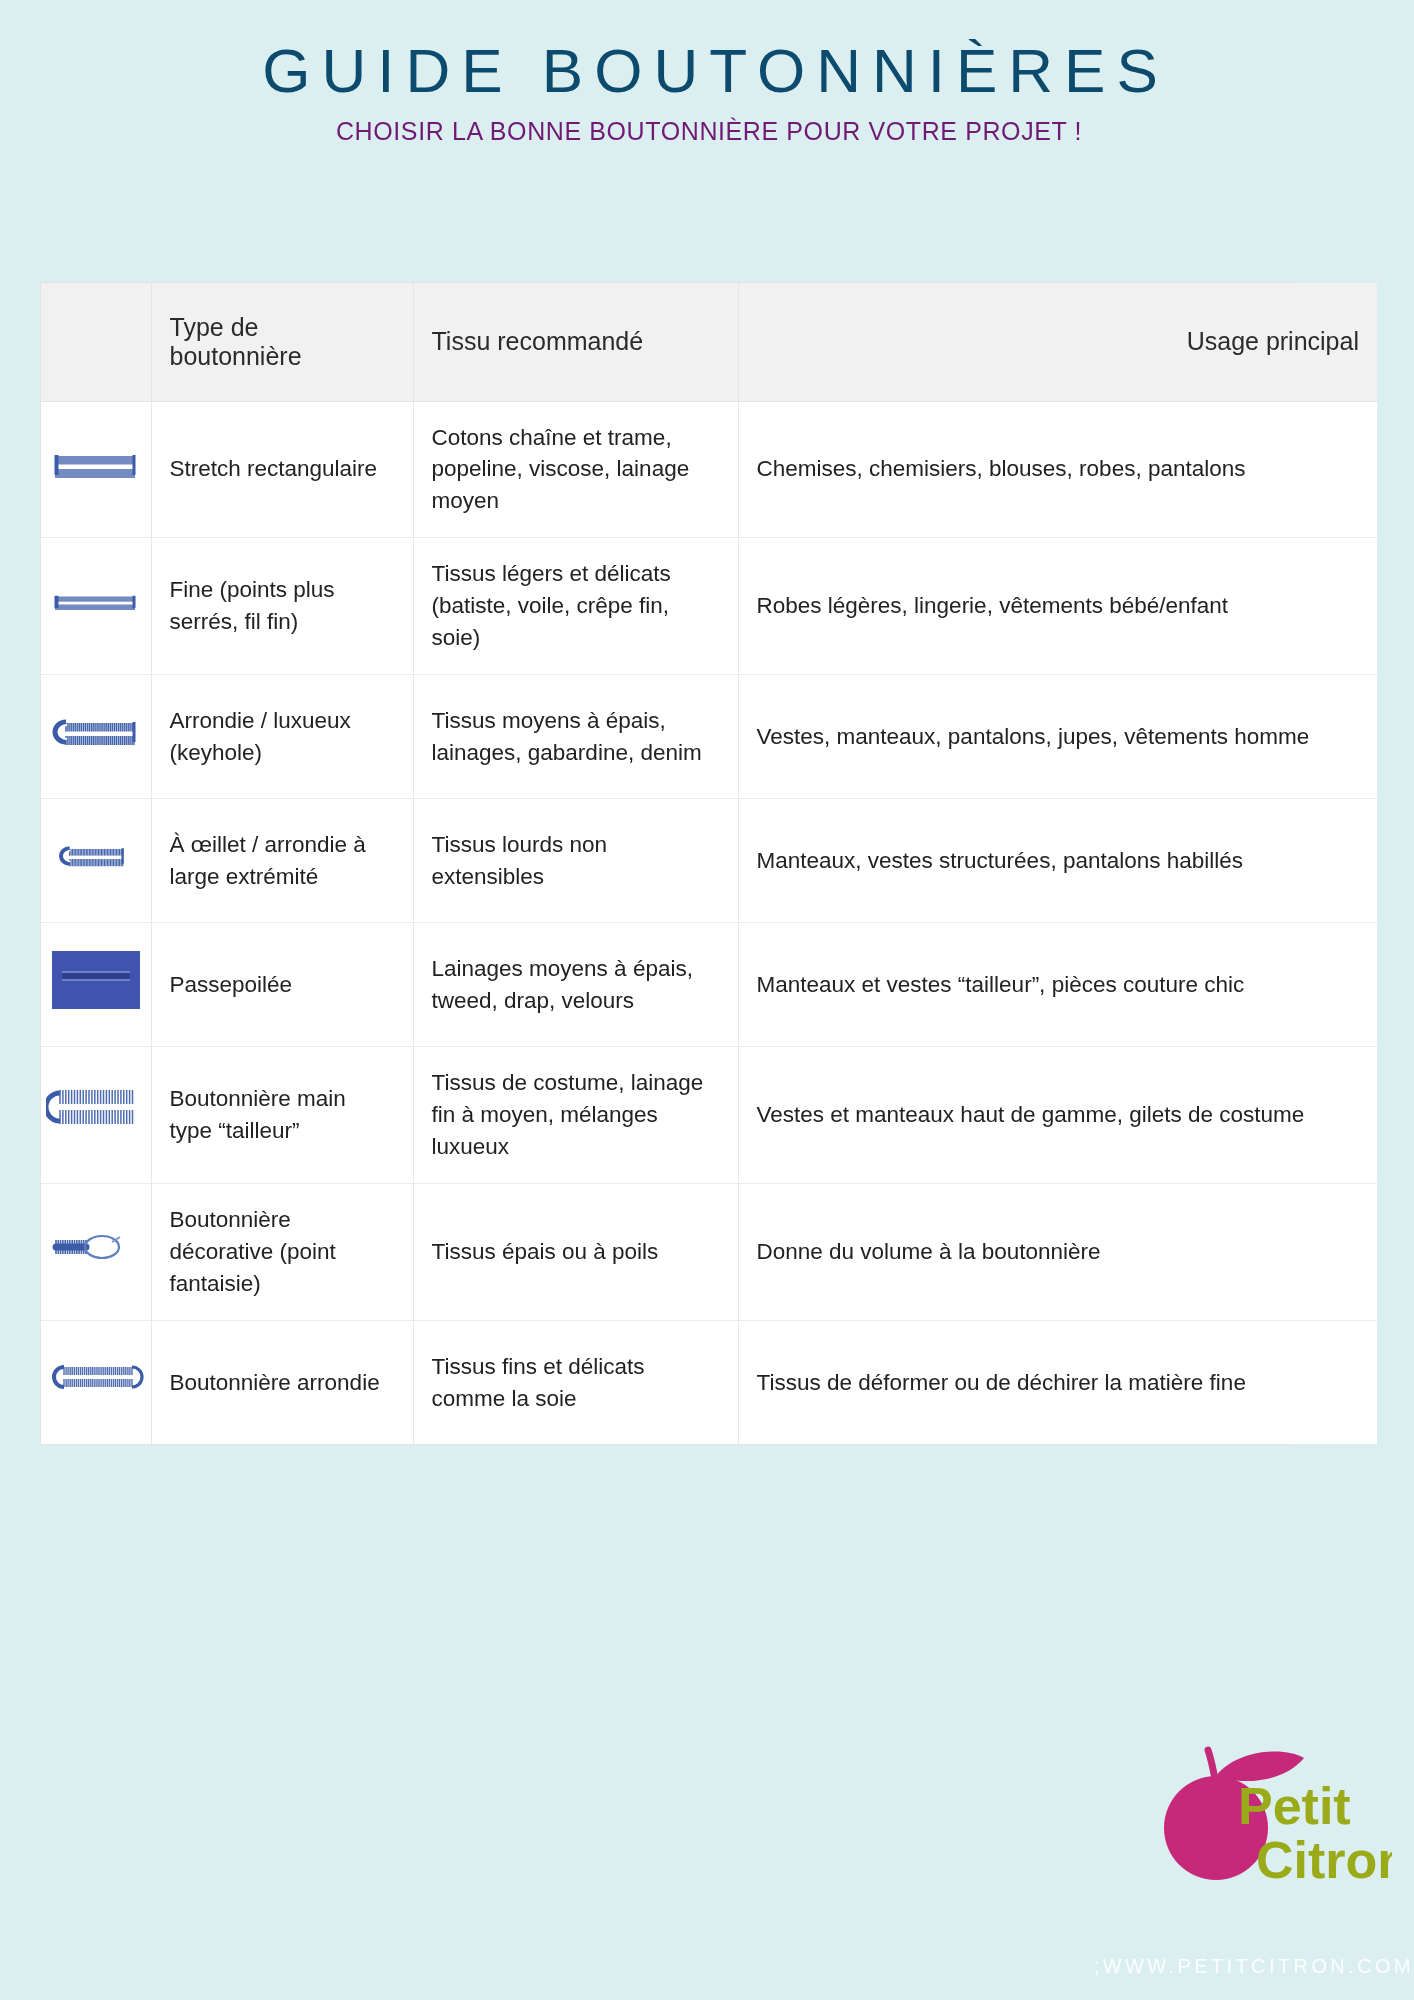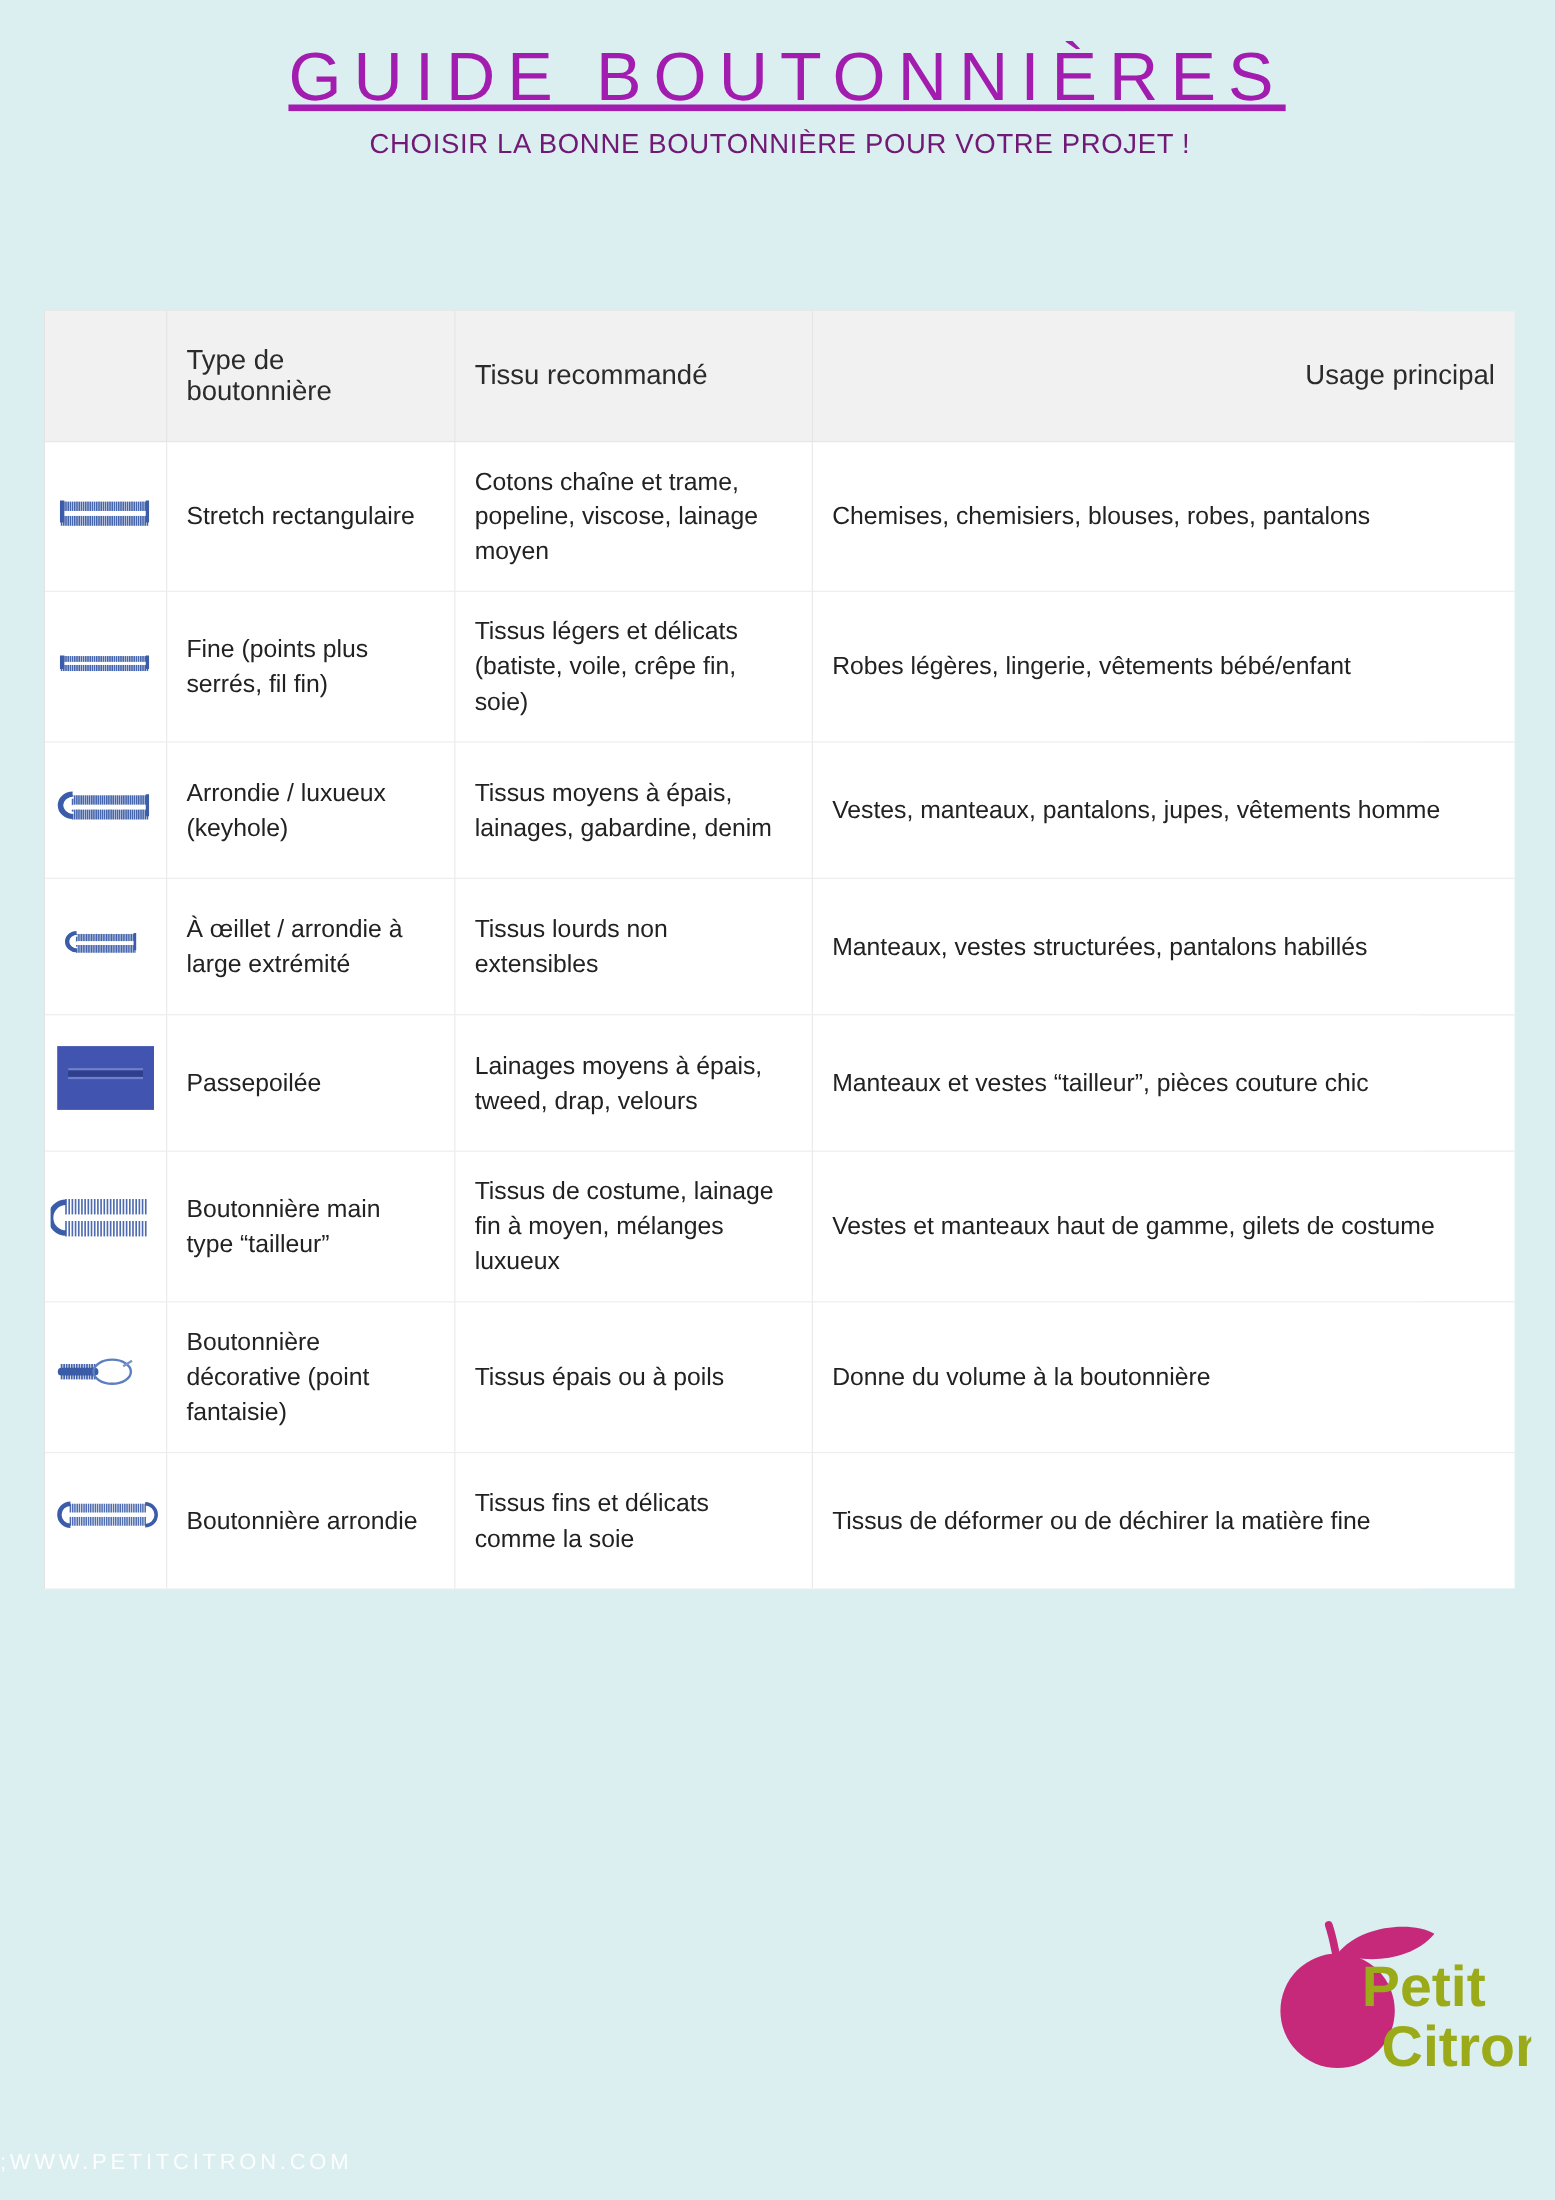--- a/index.html
+++ b/index.html
@@ -20,24 +20,23 @@
   
   .header {
     padding-top: 38px;
     text-align: center;
   }
   .title {
     font-family: "Liberation Sans", sans-serif;
     font-size: 62px;
     font-weight: 400;
     letter-spacing: 11px;
-    color: #a21caf;
+    color: #0c4a6e;
     line-height: 1.05;
     padding-left: 17px;
-    text-decoration: underline;
   }
   .subtitle {
     margin-top: 14px;
     font-size: 25px;
     font-weight: 400;
     letter-spacing: 0.6px;
     color: #701a75;
     padding-left: 4px;
   }
 
@@ -111,21 +110,21 @@
     height: 150px;
   }
   .logo svg { display: block; }
 
   
   .footer-url {
     position: absolute;
     left: 0;
     right: 0;
     bottom: 22px;
-    text-align: left;
+    text-align: right;
     font-size: 20px;
     letter-spacing: 3.4px;
     color: #ffffff;
     opacity: 0.92;
   }
 </style>
 </head>
 <body>
 
 <div class="page">

